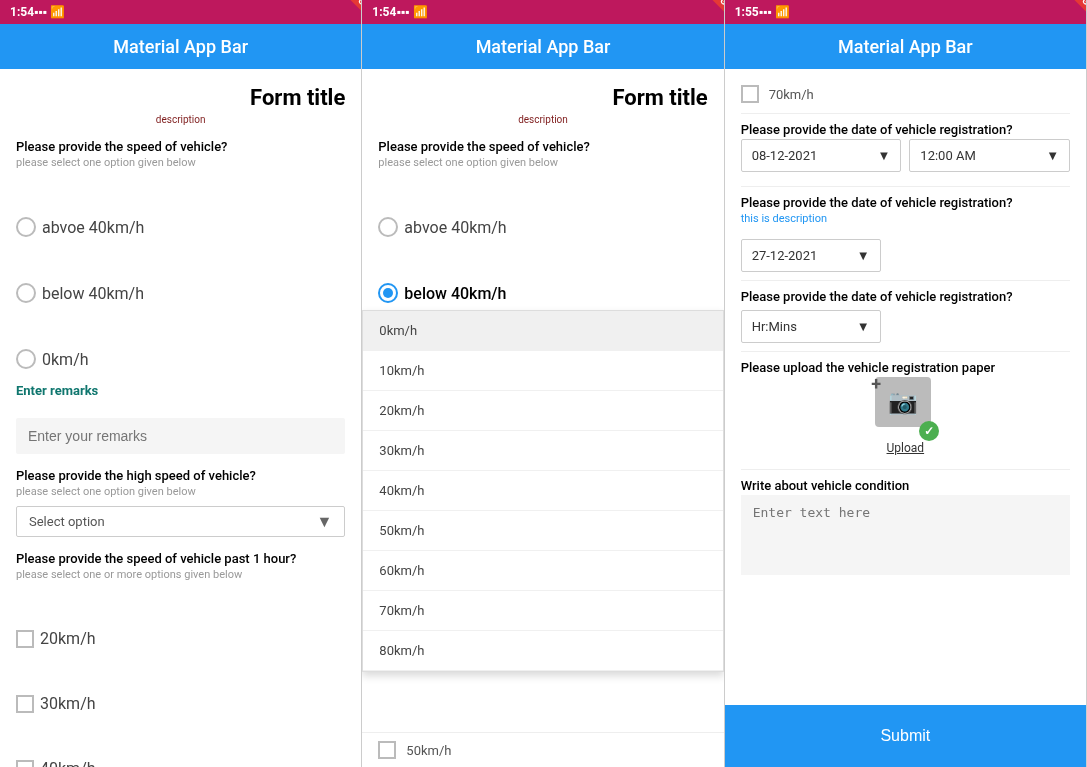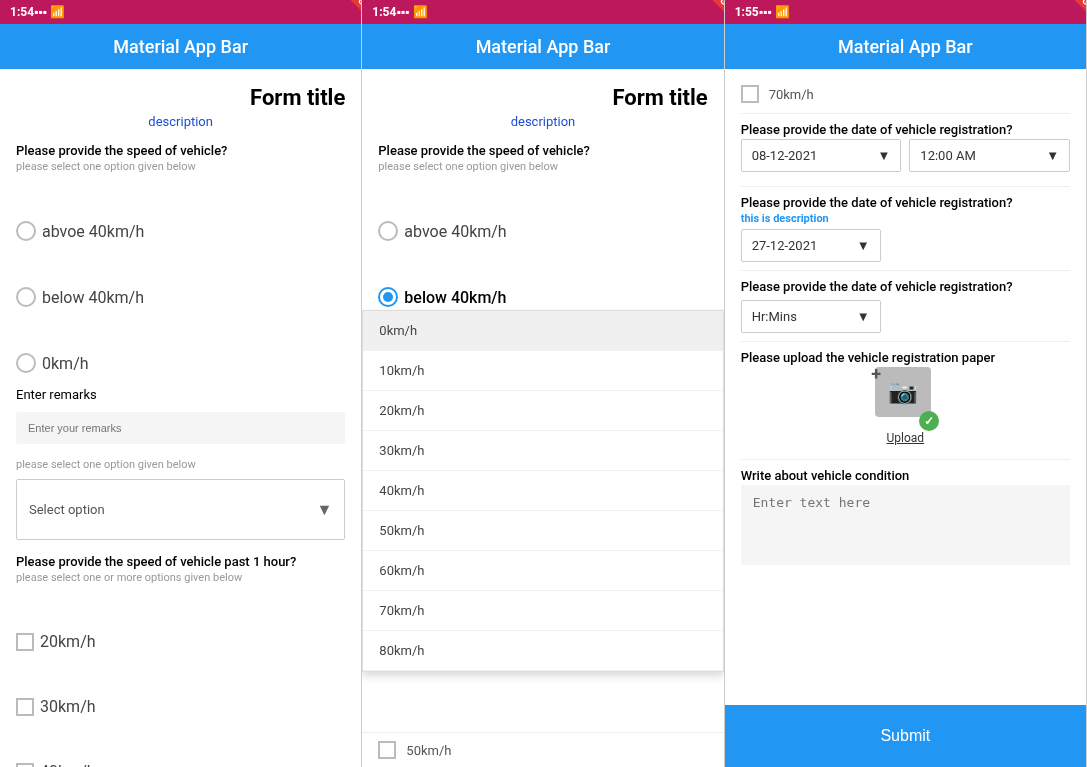--- a/index.html
+++ b/index.html
@@ -65,42 +65,41 @@
     }
 
     .form-title {
       font-size: 22px;
       font-weight: bold;
       text-align: right;
       color: #000;
       margin-bottom: 4px;
     }
     .form-desc {
-      font-size: 13px;
+      font-size: 10px;
       text-align: center;
-      color: #1d4ed8;
+      color: #7f1d1d;
       margin-bottom: 14px;
     }
 
     .question-label {
       font-size: 13px;
       font-weight: 500;
       color: #000;
       margin-bottom: 2px;
     }
     .question-sublabel {
       font-size: 11px;
       color: #999;
       margin-bottom: 8px;
     }
     .question-sublabel-desc {
       font-size: 11px;
       color: #2196f3;
-      margin-bottom: 4px;
-      font-weight: bold;
+      margin-bottom: 14px;
     }
 
     .radio-group, .checkbox-group {
       display: flex;
       flex-direction: column;
       gap: 6px;
       margin-bottom: 14px;
     }
     .radio-item, .checkbox-item {
       display: flex;
@@ -135,39 +134,39 @@
       height: 18px;
       border: 2px solid #bbb;
       display: flex;
       align-items: center;
       justify-content: center;
       flex-shrink: 0;
     }
 
     .remarks-label {
       font-size: 13px;
-      font-weight: 400;
-      color: #000000;
-      margin-bottom: 10px;
+      font-weight: 700;
+      color: #0f766e;
+      margin-bottom: 20px;
     }
     .remarks-input {
       width: 100%;
       border: none;
       background: #f5f5f5;
       padding: 10px 12px;
-      font-size: 11px;
+      font-size: 14px;
       color: #999;
       margin-bottom: 14px;
       border-radius: 2px;
     }
 
     .select-dropdown {
       width: 100%;
       border: 1px solid #ccc;
-      padding: 20px 12px;
+      padding: 5px 12px;
       font-size: 13px;
       color: #555;
       margin-bottom: 14px;
       display: flex;
       justify-content: space-between;
       align-items: center;
       border-radius: 2px;
     }
     .select-dropdown .arrow { color: #666; font-size: 16px; }
 
@@ -327,20 +326,21 @@
         <div class="radio-circle"></div>
         <span>below 40km/h</span>
       </div>
       <div class="radio-item">
         <div class="radio-circle"></div>
         <span>0km/h</span>
       </div>
     </div>
     <div class="remarks-label">Enter remarks</div>
     <input class="remarks-input" type="text" placeholder="Enter your remarks" style="">
+    <div class="question-label">Please provide the high speed of vehicle?</div>
     <div class="question-sublabel">please select one option given below</div>
     <div class="select-dropdown">
       <span>Select option</span>
       <span class="arrow">▼</span>
     </div>
     <div class="question-label">Please provide the speed of vehicle past 1 hour?</div>
     <div class="question-sublabel">please select one or more options given below</div>
     <div class="checkbox-group">
       <div class="checkbox-item">
         <div class="checkbox-box"></div>

